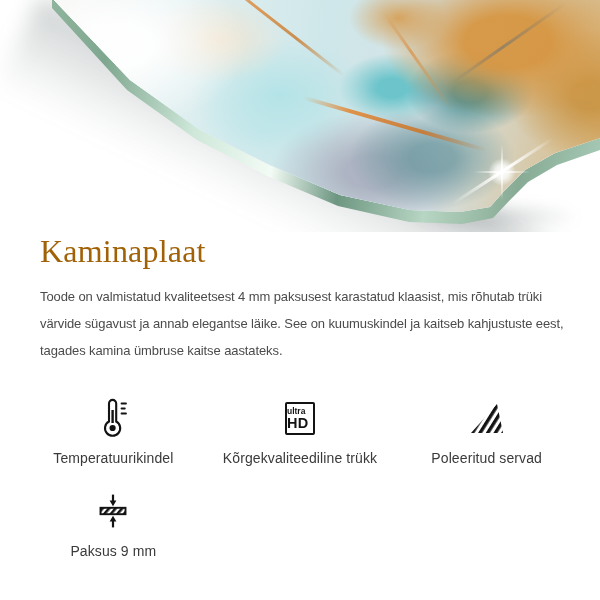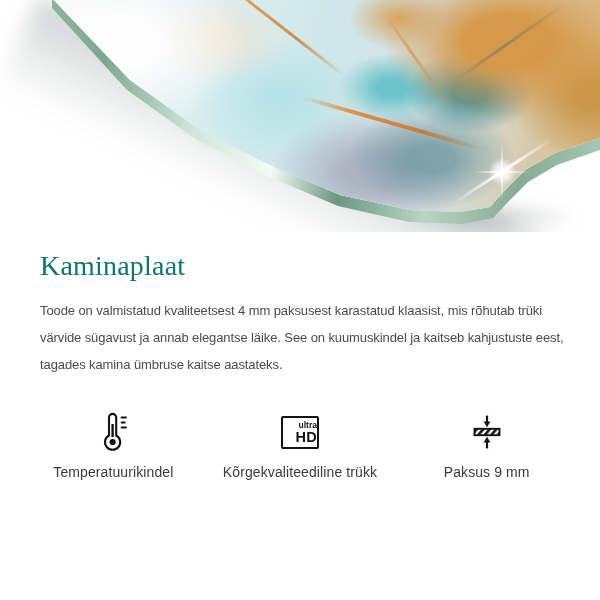--- a/index.html
+++ b/index.html
@@ -55,36 +55,36 @@
     background:radial-gradient(circle, #ffffff 0%, rgba(255,255,255,.75) 35%, rgba(255,255,255,0) 70%); }
   .sparkle .ray-h { position:absolute; left:-4px; top:23px; width:56px; height:2px;
     background:linear-gradient(90deg, transparent, #fff 50%, transparent); }
   .sparkle .ray-v { position:absolute; left:23px; top:-4px; width:2px; height:56px;
     background:linear-gradient(180deg, transparent, #fff 50%, transparent); }
   .sparkle .flare { position:absolute; left:-36px; top:22px; width:120px; height:2.5px;
     transform:rotate(-33deg);
     background:linear-gradient(90deg, transparent, rgba(255,255,255,.95) 45%, #fff 55%, transparent); }
 
   
-  .title { margin:16px 0 0 40px; font-family:"Liberation Serif", serif; font-weight:400;
-    font-size:28px; line-height:35px; color:#0f766e; letter-spacing:.2px; }
+  .title { margin:2px 0 0 40px; font-family:"Liberation Serif", serif; font-weight:400;
+    font-size:32px; line-height:35px; color:#a16207; letter-spacing:.2px; }
   .title span { display:block; }
   .desc { margin:14px 32px 0 40px; width:528px; height:84px; font-size:13px;
     line-height:27px; color:#4b4b4b; letter-spacing:-0.1px; }
 
   
   .grid { margin:28px 0 0 20px; width:560px; display:grid;
     grid-template-columns:repeat(3,1fr); row-gap:22px; }
   .feat { display:flex; flex-direction:column; align-items:center; }
   .feat .icon-box { height:46px; display:flex; align-items:center; justify-content:center; }
   .feat .label { margin-top:9px; font-size:14px; color:#3a3a3a; letter-spacing:.1px; }
   .icon-stroke { fill:none; stroke:#131313; }
 
-  .uhd { width:38px; height:33px; border:2.6px solid #131313; border-radius:2px;
-    display:flex; flex-direction:column; align-items:flex-end; justify-content:center; }
+  .uhd { width:30px; height:33px; border:2.6px solid #131313; border-radius:2px;
+    display:flex; flex-direction:column; align-items:flex-start; justify-content:center; }
   .uhd-small { font-size:8.5px; font-weight:700; line-height:9px; color:#131313; letter-spacing:0; }
   .uhd-big { font-size:14.5px; font-weight:800; line-height:14px; color:#131313; letter-spacing:.3px; }
 </style>
 </head>
 <body>
 
 <div class="canvas">
 
   <div class="hero">
     <div class="panel-shadow"></div>
@@ -133,20 +133,33 @@
         <div class="uhd">
           <span class="uhd-small">ultra</span>
           <span class="uhd-big">HD</span>
         </div>
       </div>
       <span class="label">Kõrgekvaliteediline trükk</span>
     </div>
 
 
 
+    <div class="feat">
+      <div class="icon-box">
+        <svg width="38" height="36" viewBox="0 0 38 36">
+          <defs>
+            <pattern id="pstripe" patternUnits="userSpaceOnUse" width="6.5" height="6.5" patternTransform="rotate(32)">
+              <rect x="0" y="0" width="3.4" height="6.5" fill="#131313"></rect>
+            </pattern>
+          </defs>
+          <polygon points="3,33 35,33 29,4" fill="url(#pstripe)"></polygon>
+        </svg>
+      </div>
+      <span class="label">Poleeritud servad</span>
+    </div>
 
     <div class="feat">
       <div class="icon-box">
         <svg width="36" height="38" viewBox="0 0 36 38">
           <defs>
             <pattern id="tstripe" patternUnits="userSpaceOnUse" width="5" height="5" patternTransform="rotate(40)">
               <rect x="0" y="0" width="2.6" height="5" fill="#131313"></rect>
             </pattern>
           </defs>
           <rect x="5.5" y="15.8" width="25" height="6.4" fill="url(#tstripe)" stroke="#131313" stroke-width="1.9"></rect>

